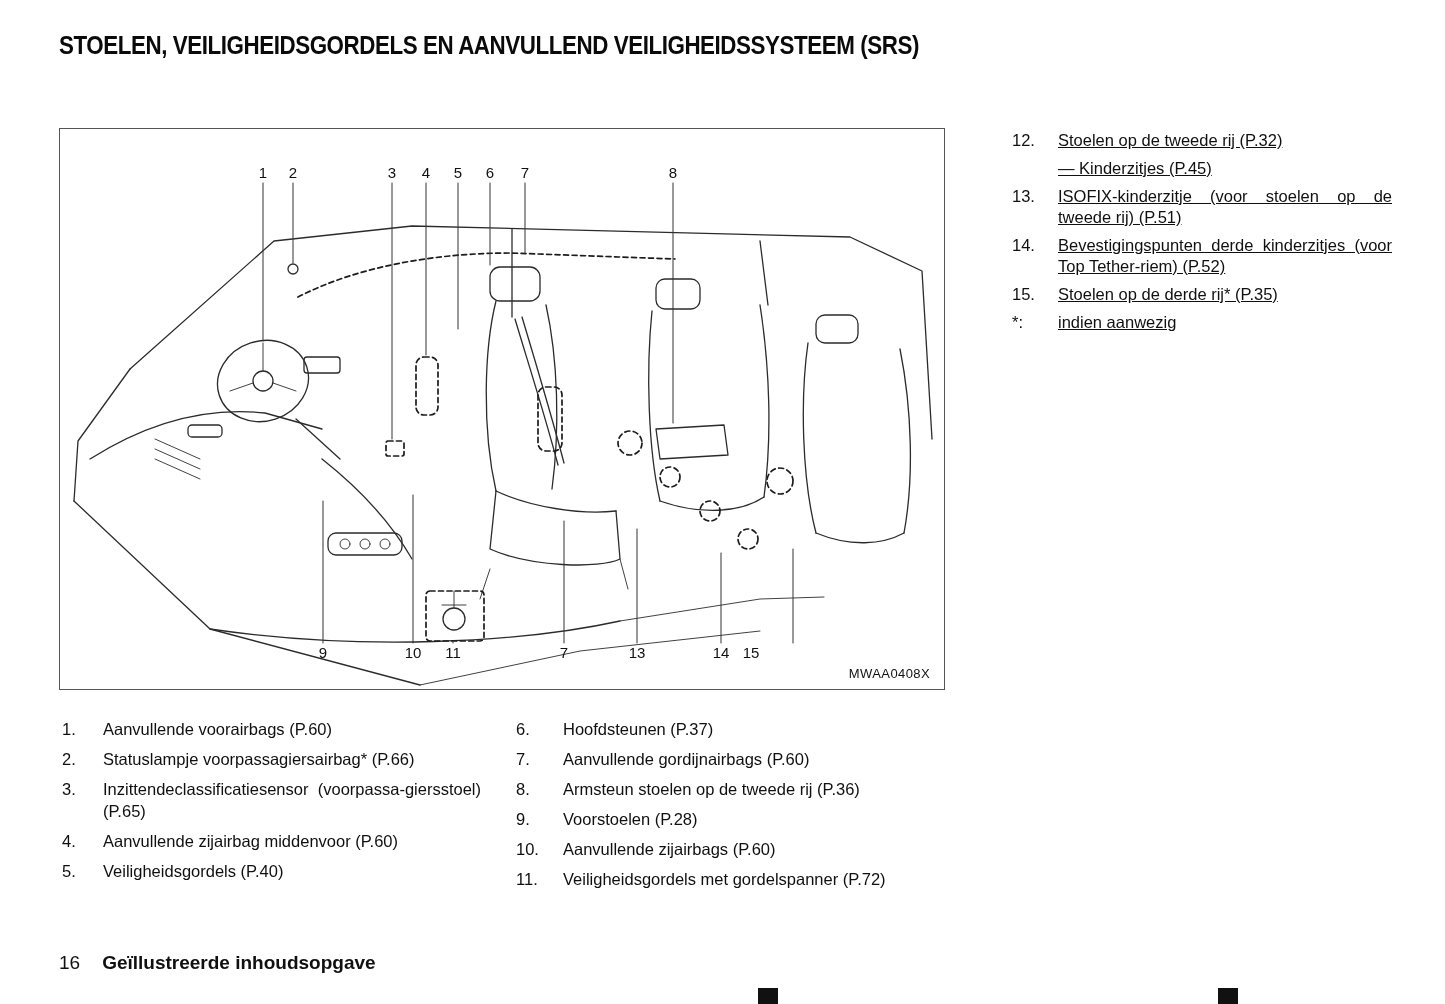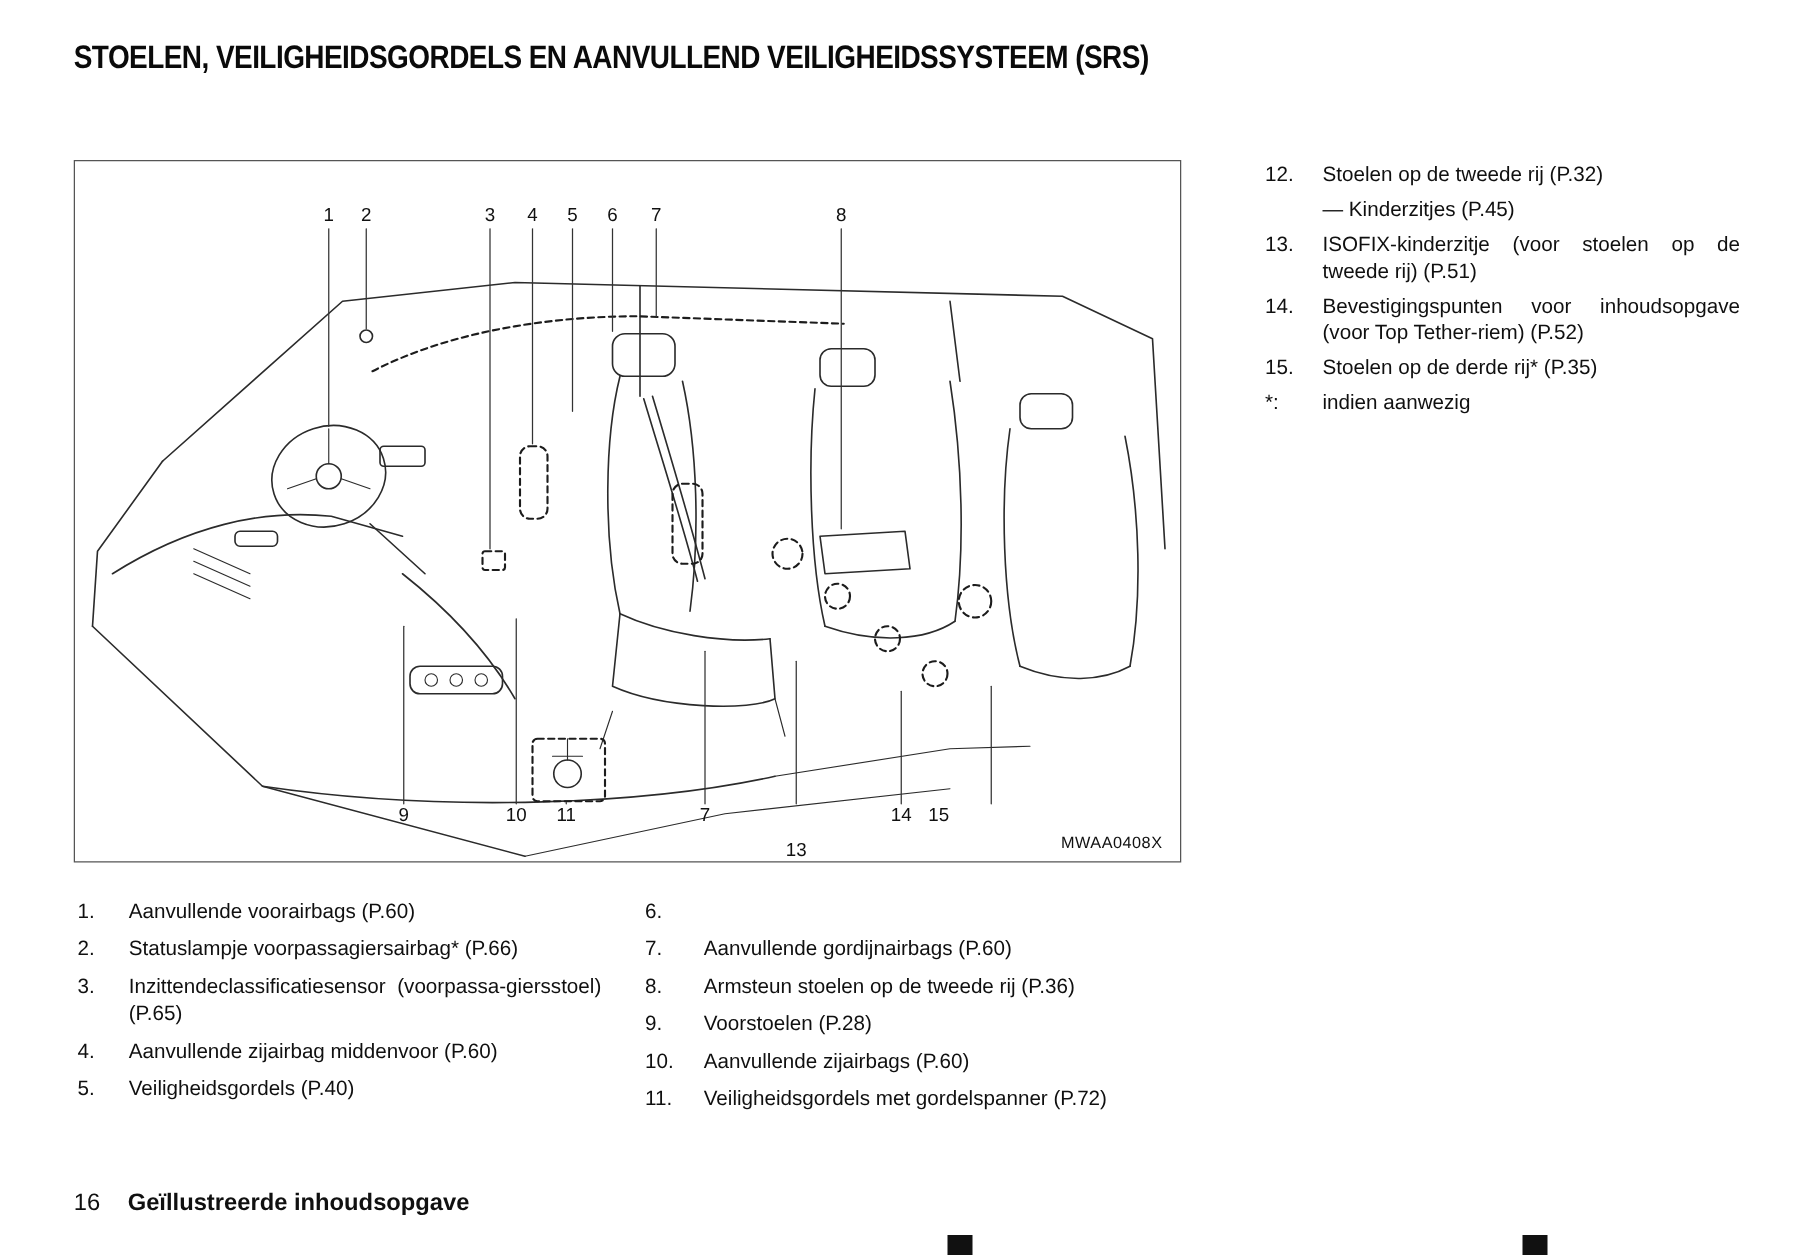--- a/index.html
+++ b/index.html
@@ -27,21 +27,21 @@
   .callout {
     position:absolute; font-size:15px; color:#111; transform:translateX(-50%);
     line-height:16px;
   }
   .fig-code {
     position:absolute; right:14px; bottom:8px; font-size:13px; letter-spacing:0.4px; color:#111;padding-left:29px;
   }
   .right-list { position:absolute; left:968px; top:130px; width:424px; font-size:16.5px; }
   .rl-row { display:flex; margin-bottom:7px; line-height:21px; }
   .rl-num { width:46px; flex:none;margin-left:44px; }
-  .rl-text { width:372px; text-align:justify; }
+  .rl-text { width:372px; text-align:justify;text-decoration:underline; }
   .rl-text.nojust { text-align:left; }
 
   .bottom-left  { position:absolute; left:62px;  top:718px; width:420px; font-size:16.5px; }
   .bottom-right { position:absolute; left:516px; top:718px; width:440px; font-size:16.5px; }
   .bl-row { display:flex; margin-bottom:8px; line-height:22px; }
   .bl-num { width:41px; flex:none; }
   .bl-text { width:378px; text-align:justify; }
   .br-num { width:47px; flex:none; }
   .br-text { width:390px; }
 
@@ -146,21 +146,21 @@
   <span class="callout" style="left:332px; top:36px;">3</span>
   <span class="callout" style="left:366px; top:36px;">4</span>
   <span class="callout" style="left:398px; top:36px;">5</span>
   <span class="callout" style="left:430px; top:36px;">6</span>
   <span class="callout" style="left:465px; top:36px;">7</span>
   <span class="callout" style="left:613px; top:36px;">8</span>
   <span class="callout" style="left:263px; top:516px;">9</span>
   <span class="callout" style="left:353px; top:516px;">10</span>
   <span class="callout" style="left:393px; top:516px;">11</span>
   <span class="callout" style="left:504px; top:516px;">7</span>
-  <span class="callout" style="left:577px; top:544px;">13</span>
+  <span class="callout" style="left:577px; top:516px;">13</span>
   <span class="callout" style="left:661px; top:516px;">14</span>
   <span class="callout" style="left:691px; top:516px;">15</span>
 
   <span class="fig-code">MWAA0408X</span>
 </div>
 
 <div class="right-list">
   <div class="rl-row">
     <span class="rl-num">12.</span>
     <span class="rl-text nojust">Stoelen op de tweede rij (P.32)</span>
@@ -168,21 +168,21 @@
   <div class="rl-row">
     <span class="rl-num"></span>
     <span class="rl-text nojust">— Kinderzitjes (P.45)</span>
   </div>
   <div class="rl-row">
     <span class="rl-num">13.</span>
     <span class="rl-text">ISOFIX-kinderzitje (voor stoelen op de tweede rij) (P.51)</span>
   </div>
   <div class="rl-row">
     <span class="rl-num">14.</span>
-    <span class="rl-text">Bevestigingspunten voor inhoudsopgave (voor Top Tether-riem) (P.52)</span>
+    <span class="rl-text">Bevestigingspunten derde kinderzitjes (voor Top Tether-riem) (P.52)</span>
   </div>
   <div class="rl-row">
     <span class="rl-num">15.</span>
     <span class="rl-text nojust">Stoelen op de derde rij* (P.35)</span>
   </div>
   <div class="rl-row">
     <span class="rl-num">*:</span>
     <span class="rl-text nojust">indien aanwezig</span>
   </div>
 </div>
@@ -206,20 +206,21 @@
   </div>
   <div class="bl-row">
     <span class="bl-num">5.</span>
     <span class="bl-text">Veiligheidsgordels (P.40)</span>
   </div>
 </div>
 
 <div class="bottom-right">
   <div class="bl-row">
     <span class="br-num">6.</span>
+    <span class="br-text">Hoofdsteunen (P.37)</span>
   </div>
   <div class="bl-row">
     <span class="br-num">7.</span>
     <span class="br-text">Aanvullende gordijnairbags (P.60)</span>
   </div>
   <div class="bl-row">
     <span class="br-num">8.</span>
     <span class="br-text">Armsteun stoelen op de tweede rij (P.36)</span>
   </div>
   <div class="bl-row">

